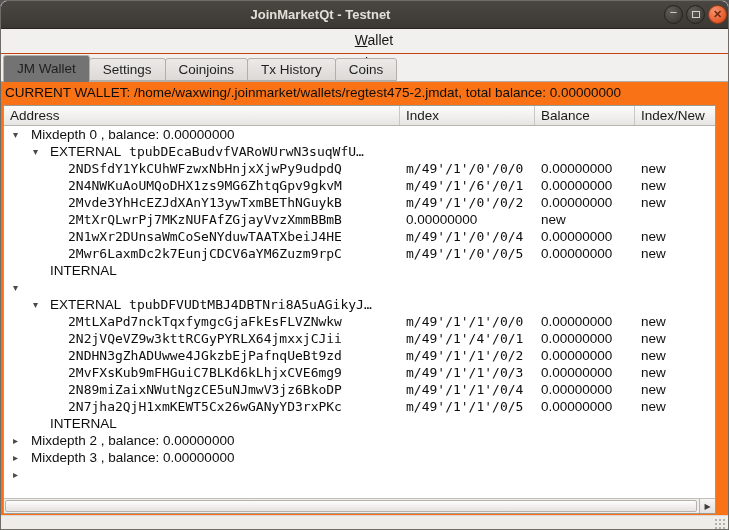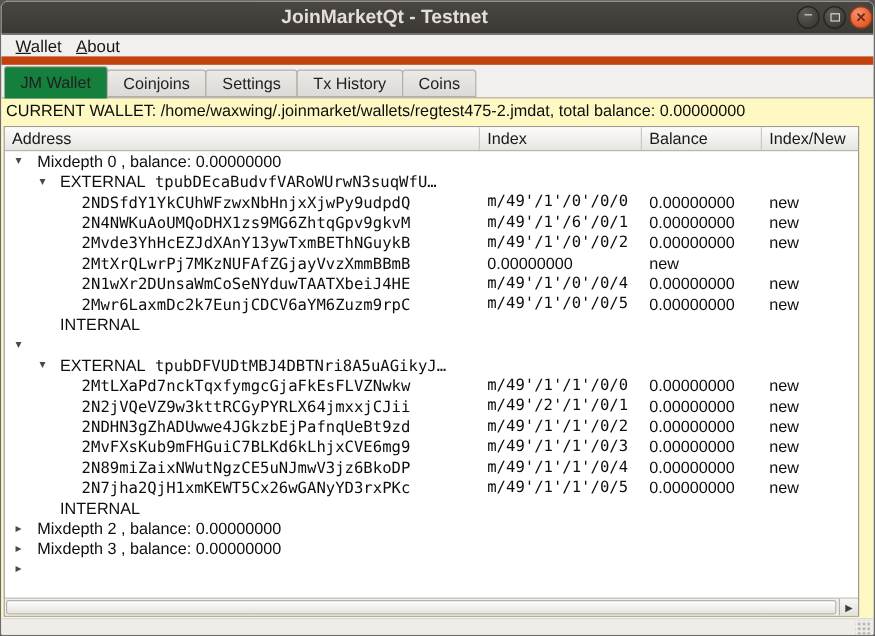--- a/index.html
+++ b/index.html
@@ -15,68 +15,68 @@
   
   .titlebar {
     position: relative; height: 28px;
     background: linear-gradient(#4a4743, #3c3935);
     border-bottom: 1px solid #282521;
     border-radius: 6px 6px 0 0;
   }
   .title {
     position: absolute; left: 0; right: 88px; top: 0; height: 28px;
     line-height: 27px; text-align: center;
-    color: #e3dfd8; font-size: 16px; font-weight: bold;
+    color: #e3dfd8; font-size: 13px; font-weight: bold;
   }
   .win-buttons {
     position: absolute; right: 1px; top: 4px; display: flex; gap: 3px;
   }
   .wbtn {
     width: 19px; height: 19px; border-radius: 50%;
     display: flex; align-items: center; justify-content: center;
     background: radial-gradient(circle at 35% 30%, #5f5b56, #3f3c38 75%);
     border: 1px solid #262320; color: #d6d2cb; cursor: default;
   }
   .wbtn.min span { font-size: 13px; line-height: 10px; margin-top: -3px; }
   .wbtn.max i { display:block; width: 8px; height: 7px; border: 1px solid #d6d2cb; }
   .wbtn.close {
     background: radial-gradient(circle at 35% 30%, #f69373, #e4531f 78%);
     border: 1px solid #9a3d17; color: #742a0d;
     font-size: 11px; font-weight: bold;
   }
 
   
   .menubar {
-    height: 25px; background: #f1f0ee; border-bottom: 7px solid #c2410c;
-    padding-left: 6px; display: flex; align-items: center;
+    height: 25px; background: #f1f0ee; border-bottom: 1px solid #c2410c;
+    padding-left: 19px; display: flex; align-items: center; flex-direction: column;
   }
   .menu-item {
     display: inline-block; padding: 0 6px; font-size: 14px; color: #161616;
     line-height: 23px;
   }
   .menu-item::first-letter { text-decoration: underline; }
 
   
   .tabbar {
     height: 27px; padding-left: 2px;
     display: flex; align-items: flex-end; position: relative; z-index: 2;
   }
   .tab {
     height: 23px; line-height: 22px; padding: 0 13px; font-size: 13.5px;
     color: #1f1f1f; background: linear-gradient(#eceae7, #dcd9d6);
     border: 1px solid #b2afab; border-radius: 3px 3px 0 0; margin-right: -1px;
   }
   .tab.active {
-    height: 27px; line-height: 26px; background: #15803d;
+    height: 27px; line-height: 26px; background: #737373;
     border-bottom: none; margin-bottom: -1px; position: relative; z-index: 3;
   }
 
   
   .pane {
-    position: relative; height: 434px; background: #fef9c3;
+    position: relative; height: 434px; background: #f97316;
     border-top: 1px solid #b2afab;
   }
   .wallet-summary {
     height: 22px; line-height: 21px; padding-left: 4px;
     font-size: 13.5px; color: #0d0d0d; white-space: nowrap; overflow: hidden;
   }
 
   
   .tree {
     position: absolute; left: 2px; top: 23px; width: 713px; height: 409px;
@@ -155,22 +155,22 @@
     </div>
   </div>
 
   <div class="menubar">
     <span class="menu-item">Wallet</span>
     <span class="menu-item">About</span>
   </div>
 
   <div class="tabbar">
     <div class="tab active">JM Wallet</div>
+    <div class="tab">Settings</div>
     <div class="tab">Coinjoins</div>
-    <div class="tab">Settings</div>
     <div class="tab">Tx History</div>
     <div class="tab">Coins</div>
   </div>
 
   <div class="pane">
     <div class="wallet-summary">CURRENT WALLET: /home/waxwing/.joinmarket/wallets/regtest475-2.jmdat, total balance: 0.00000000</div>
 
     <div class="tree">
       <div class="tree-header">
         <div class="th">Address</div>
@@ -245,21 +245,21 @@
             <div class="cell c-status"></div>
           </div>
           <div class="trow lvl2">
             <div class="cell c-addr"><span class="mono">2MtLXaPd7nckTqxfymgcGjaFkEsFLVZNwkw</span></div>
             <div class="cell c-index">m/49'/1'/1'/0/0</div>
             <div class="cell c-bal">0.00000000</div>
             <div class="cell c-status">new</div>
           </div>
           <div class="trow lvl2">
             <div class="cell c-addr"><span class="mono">2N2jVQeVZ9w3kttRCGyPYRLX64jmxxjCJii</span></div>
-            <div class="cell c-index">m/49'/2'/1'/0/1</div>
+            <div class="cell c-index">m/49'/1'/4'/0/1</div>
             <div class="cell c-bal">0.00000000</div>
             <div class="cell c-status">new</div>
           </div>
           <div class="trow lvl2">
             <div class="cell c-addr"><span class="mono">2NDHN3gZhADUwwe4JGkzbEjPafnqUeBt9zd</span></div>
             <div class="cell c-index">m/49'/1'/1'/0/2</div>
             <div class="cell c-bal">0.00000000</div>
             <div class="cell c-status">new</div>
           </div>
           <div class="trow lvl2">

